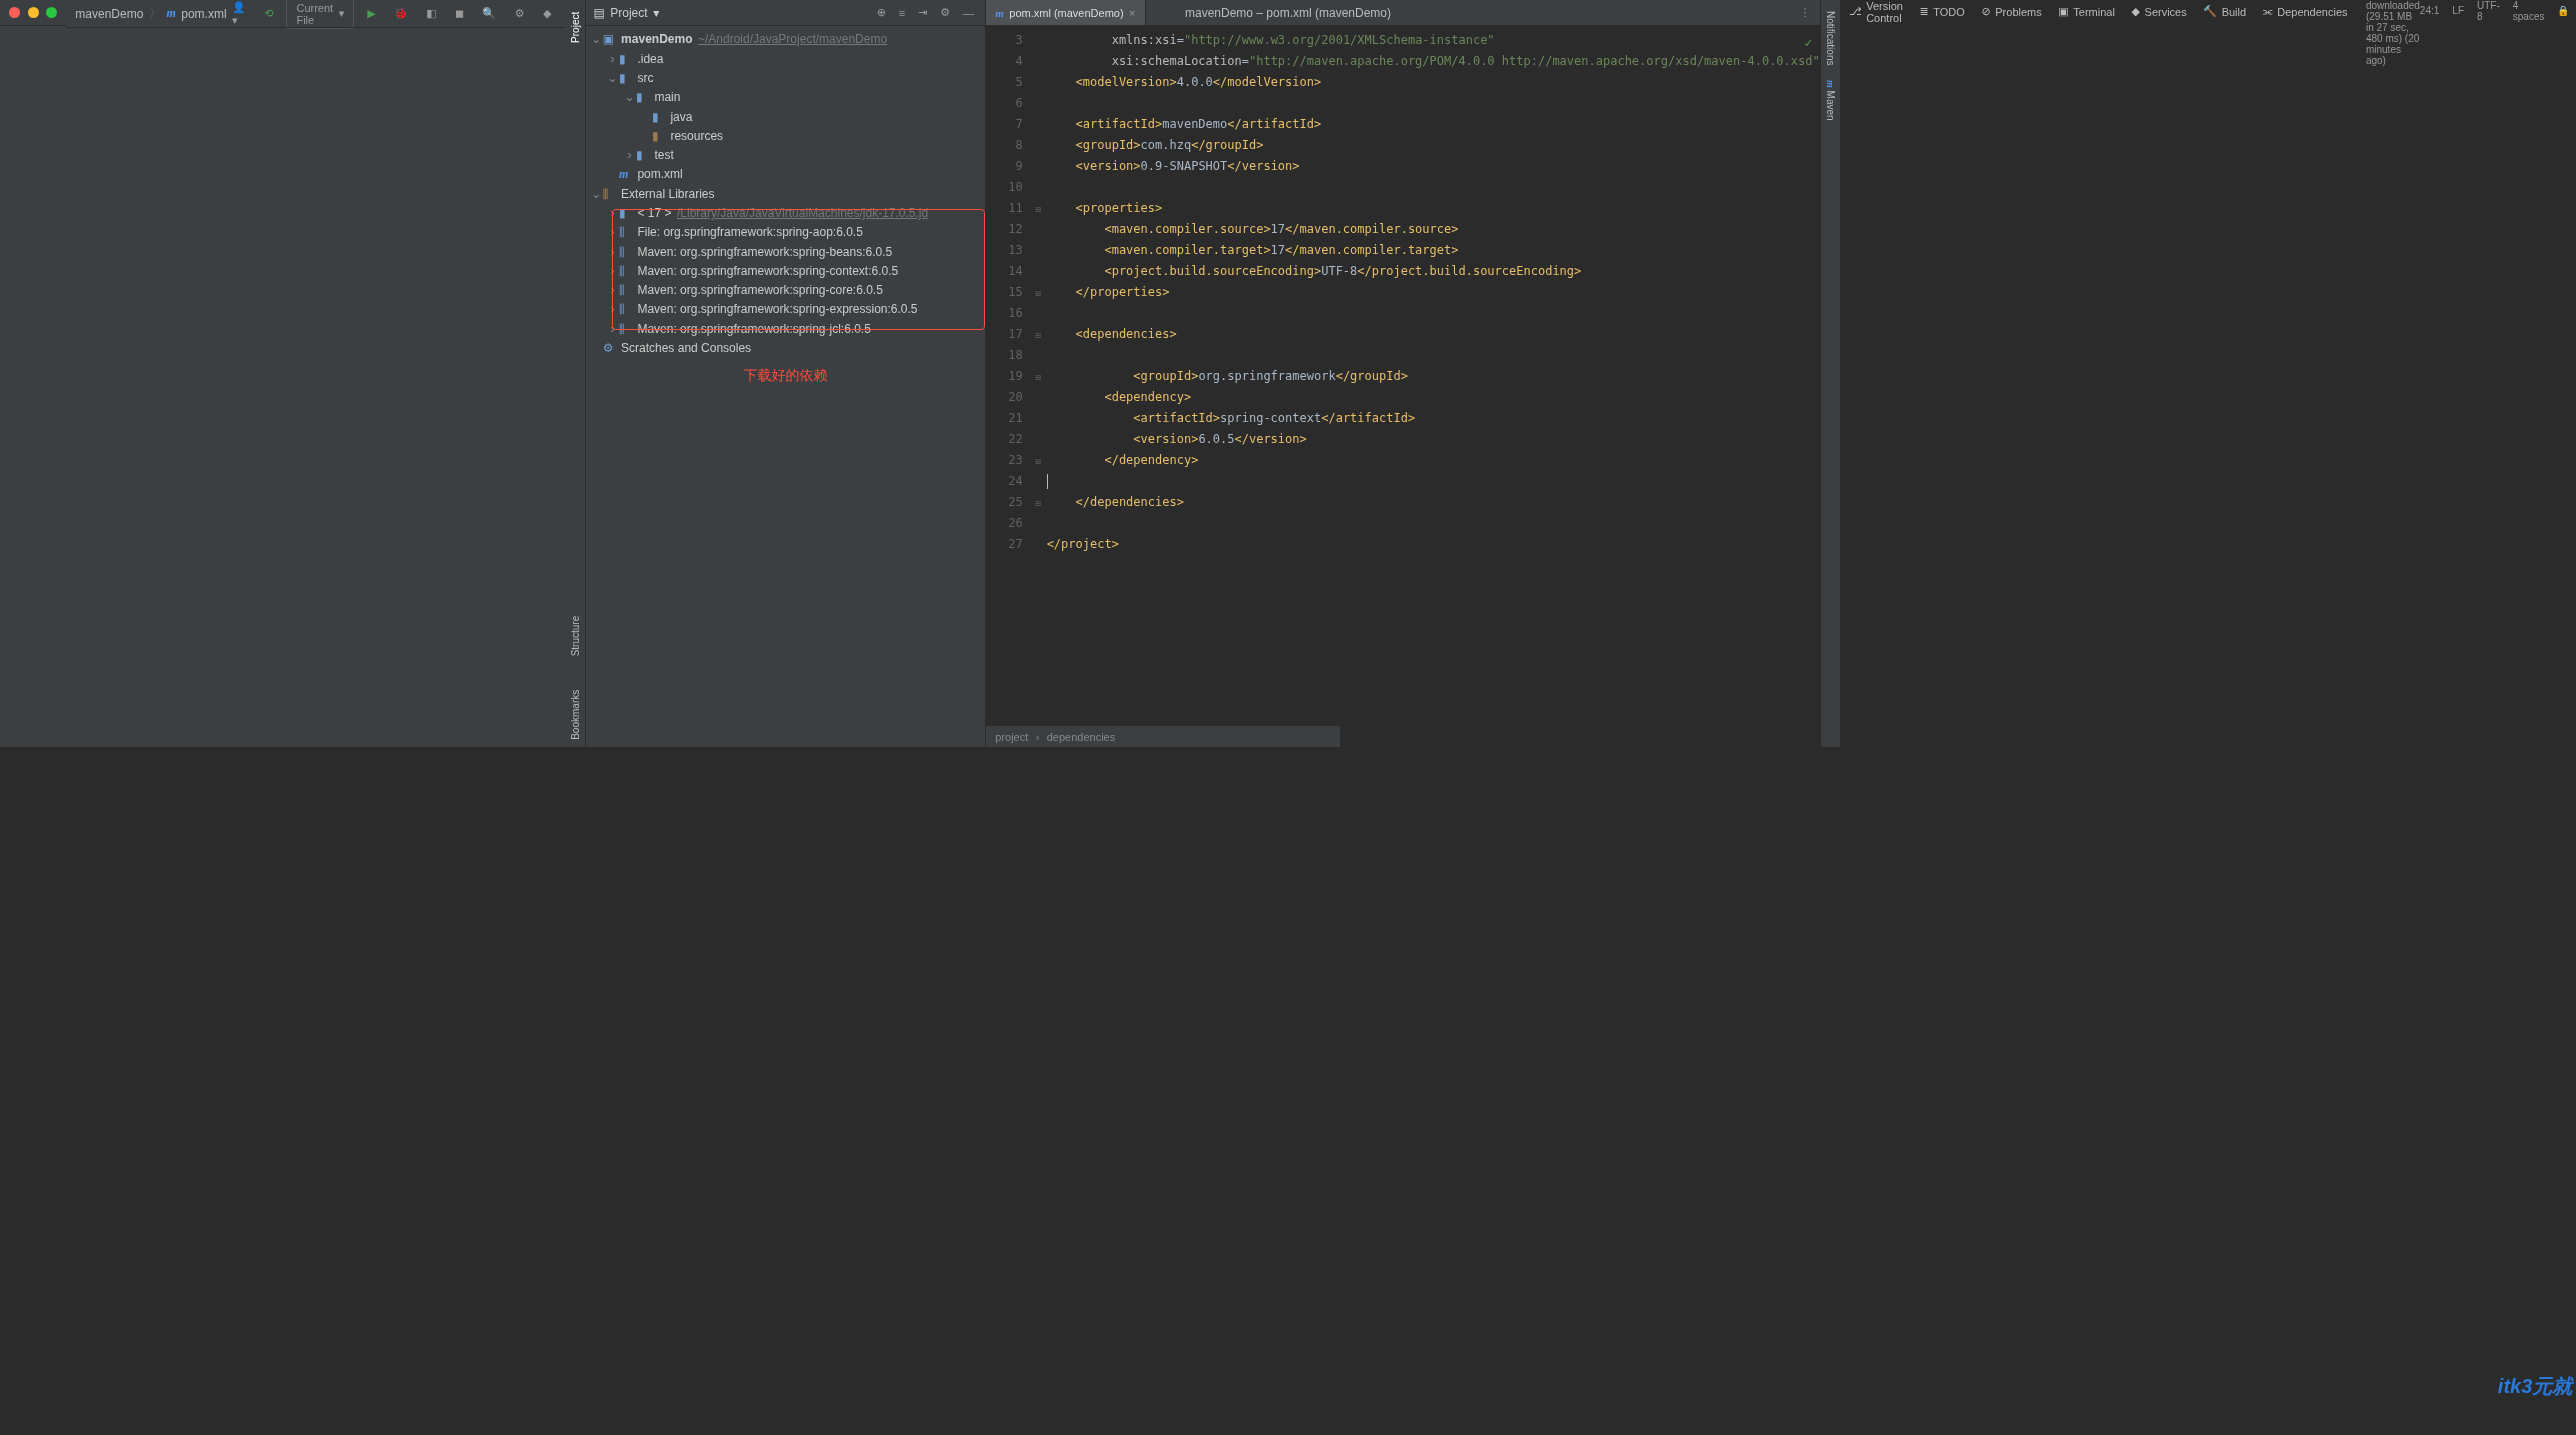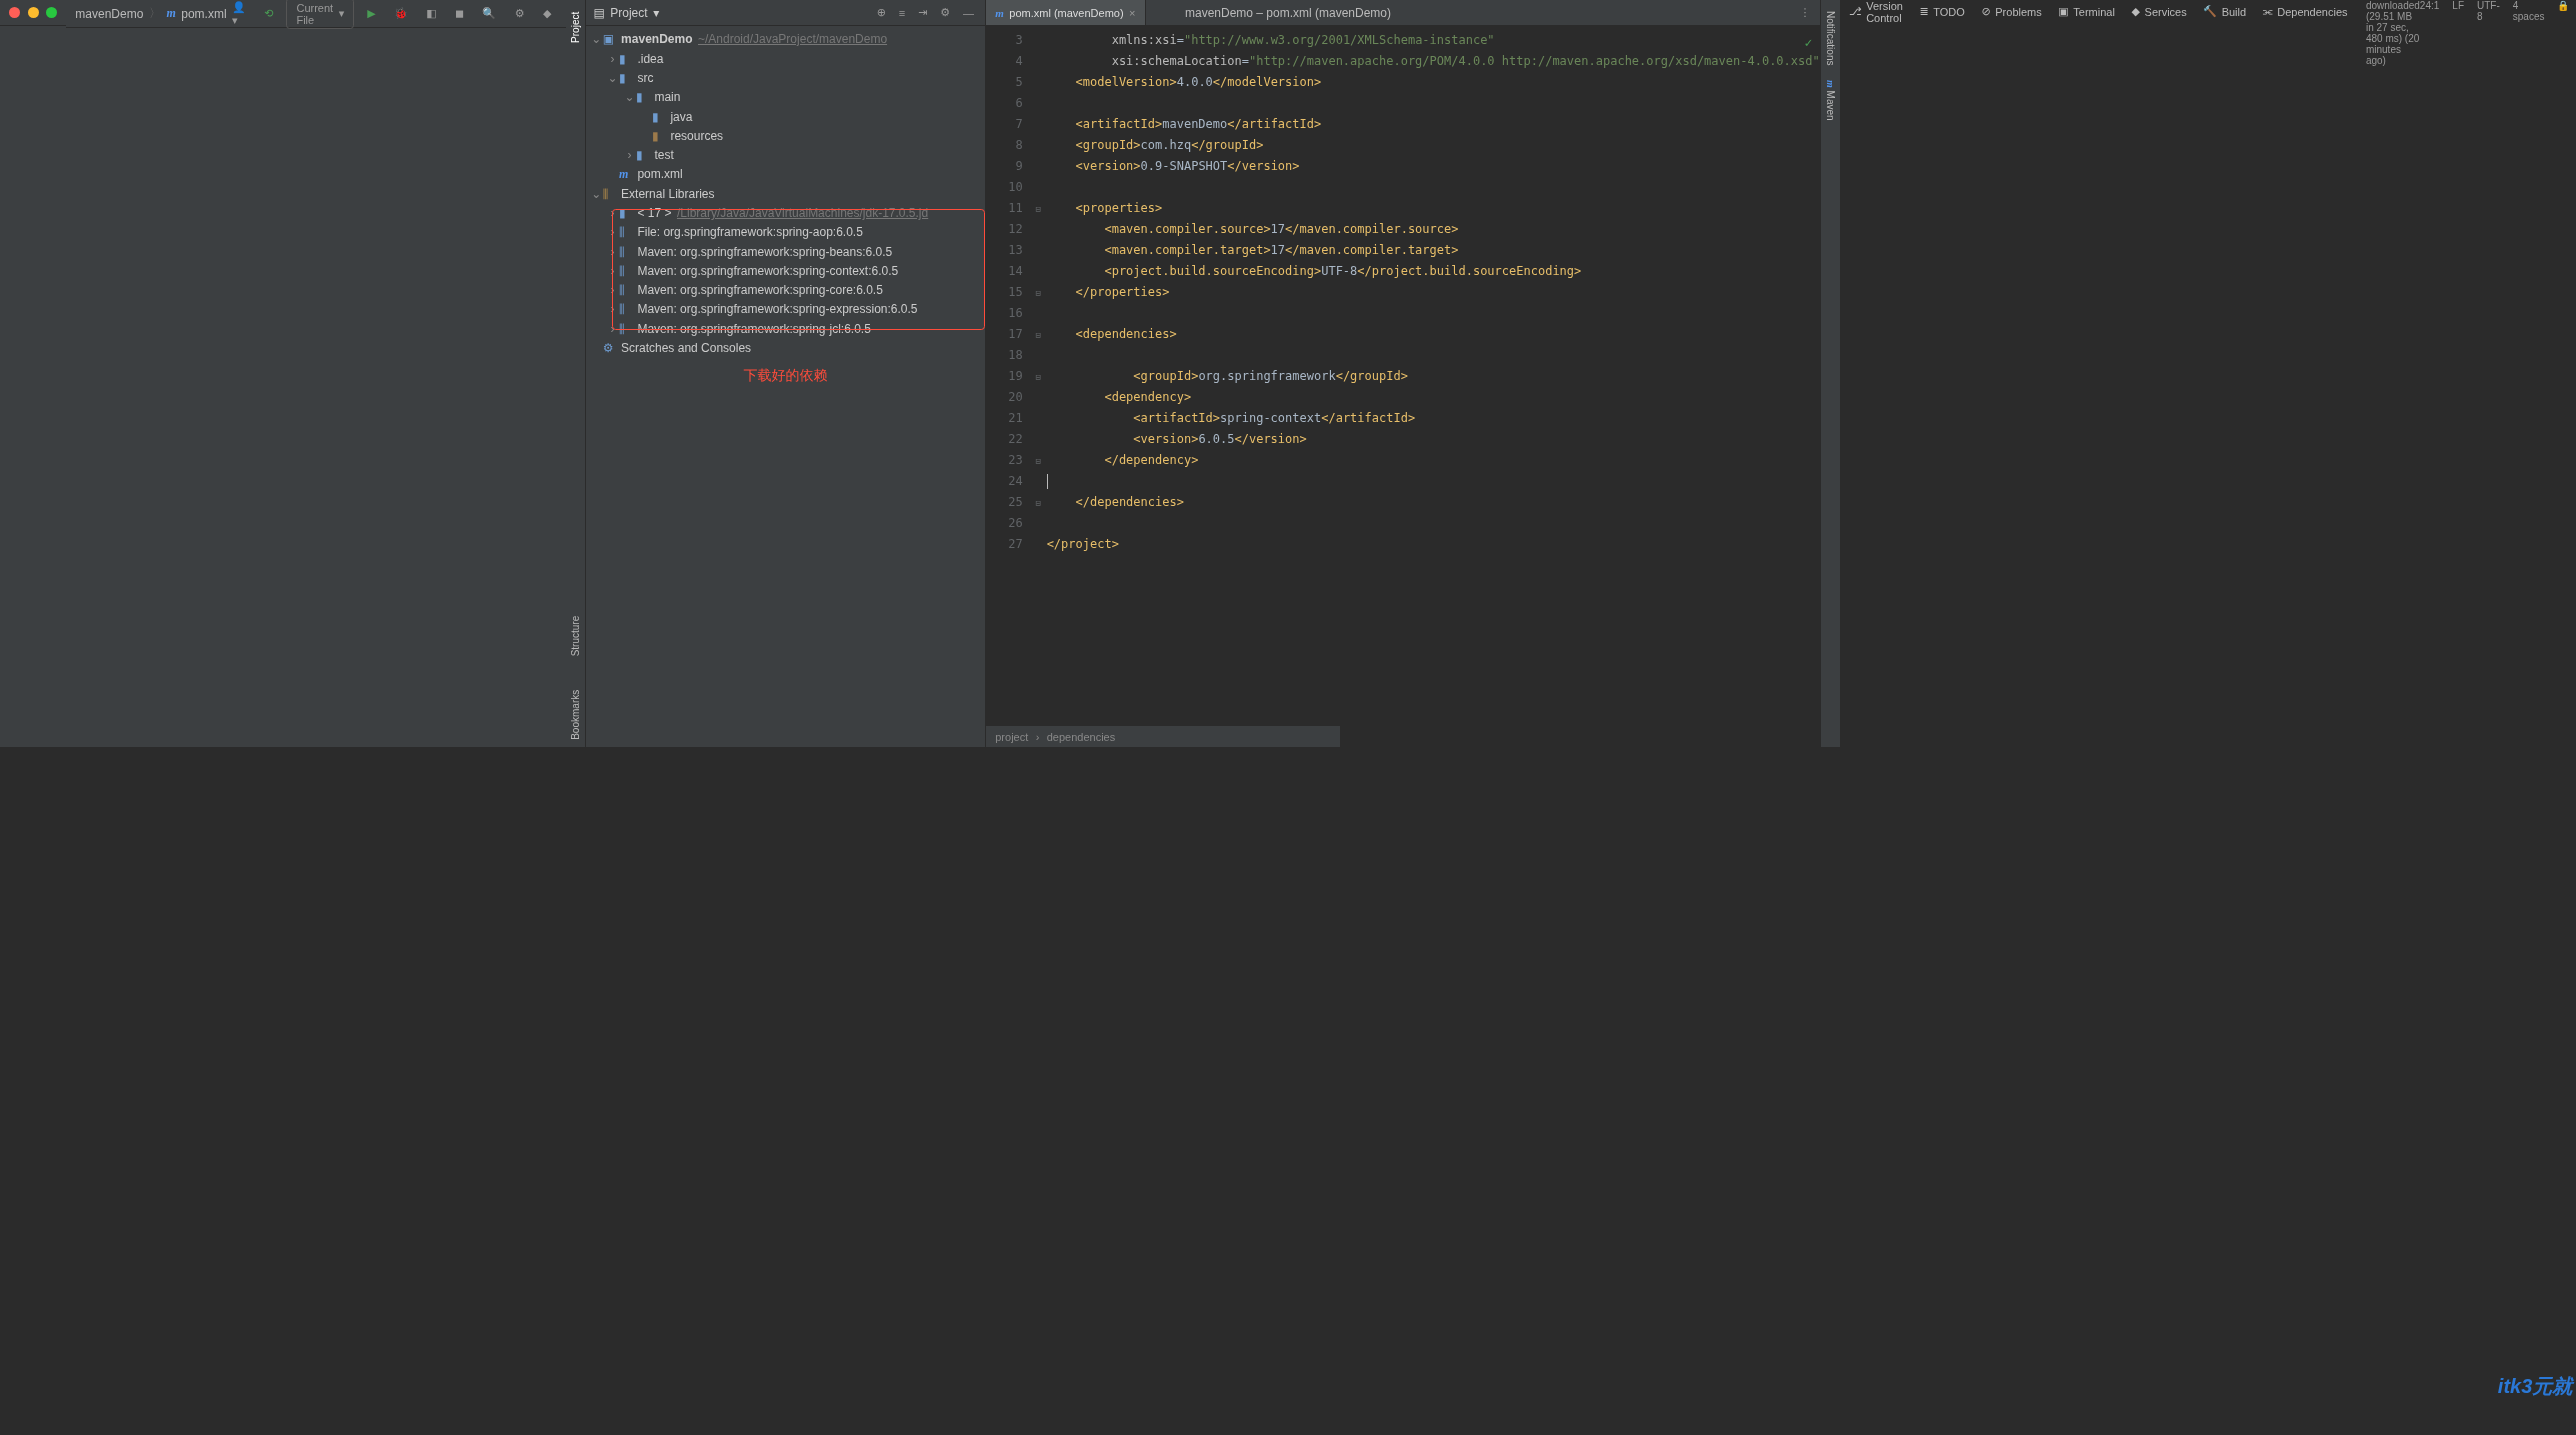--- a/index.html
+++ b/index.html
@@ -54,21 +54,21 @@
 .tag { color: #e8bf6a; }
 .attr { color: #bababa; }
 .str { color: #6a8759; }
 .text { color: #a9b7c6; }
 .caret { border-left: 0.9px solid #bbb; display: inline-block; height: 14.7px; vertical-align: middle; }
 .check-icon { position: absolute; top: 9.2px; right: 7.4px; color: #499c54; font-size: 13px; }
 .editor-breadcrumb { height: 22px; border-top: 0.9px solid #2b2b2b; display: flex; align-items: center; padding: 0 9.2px; gap: 7.4px; color: #888; font-size: 11px; }
 .statusbar-tools { height: 22px; border-top: 0.9px solid #2b2b2b; display: flex; align-items: center; padding: 0 9.2px; gap: 16.6px; color: #bbb; font-size: 11px; }
 .tool-item { display: flex; align-items: center; gap: 4.6px; cursor: pointer; }
 .statusbar { height: 20px; border-top: 0.9px solid #2b2b2b; display: flex; align-items: center; padding: 0 9.2px; color: #999; font-size: 10px; }
-.statusbar .right { margin-left: auto; display: flex; gap: 13px; align-items: flex-start; }
+.statusbar .right { margin-left: auto; display: flex; gap: 13px; align-items: center; }
 .watermark { position: absolute; right: 3.7px; bottom: 35px; color: #2a7de1; font-size: 20px; font-style: italic; font-weight: bold; opacity: 0.95; pointer-events: none; }
 .chev::before { content: "›"; }
 .chev.down::before { content: "⌄"; }
 </style>
 </head>
 <body>
 
 <div class="window">
 
   <div class="titlebar">

